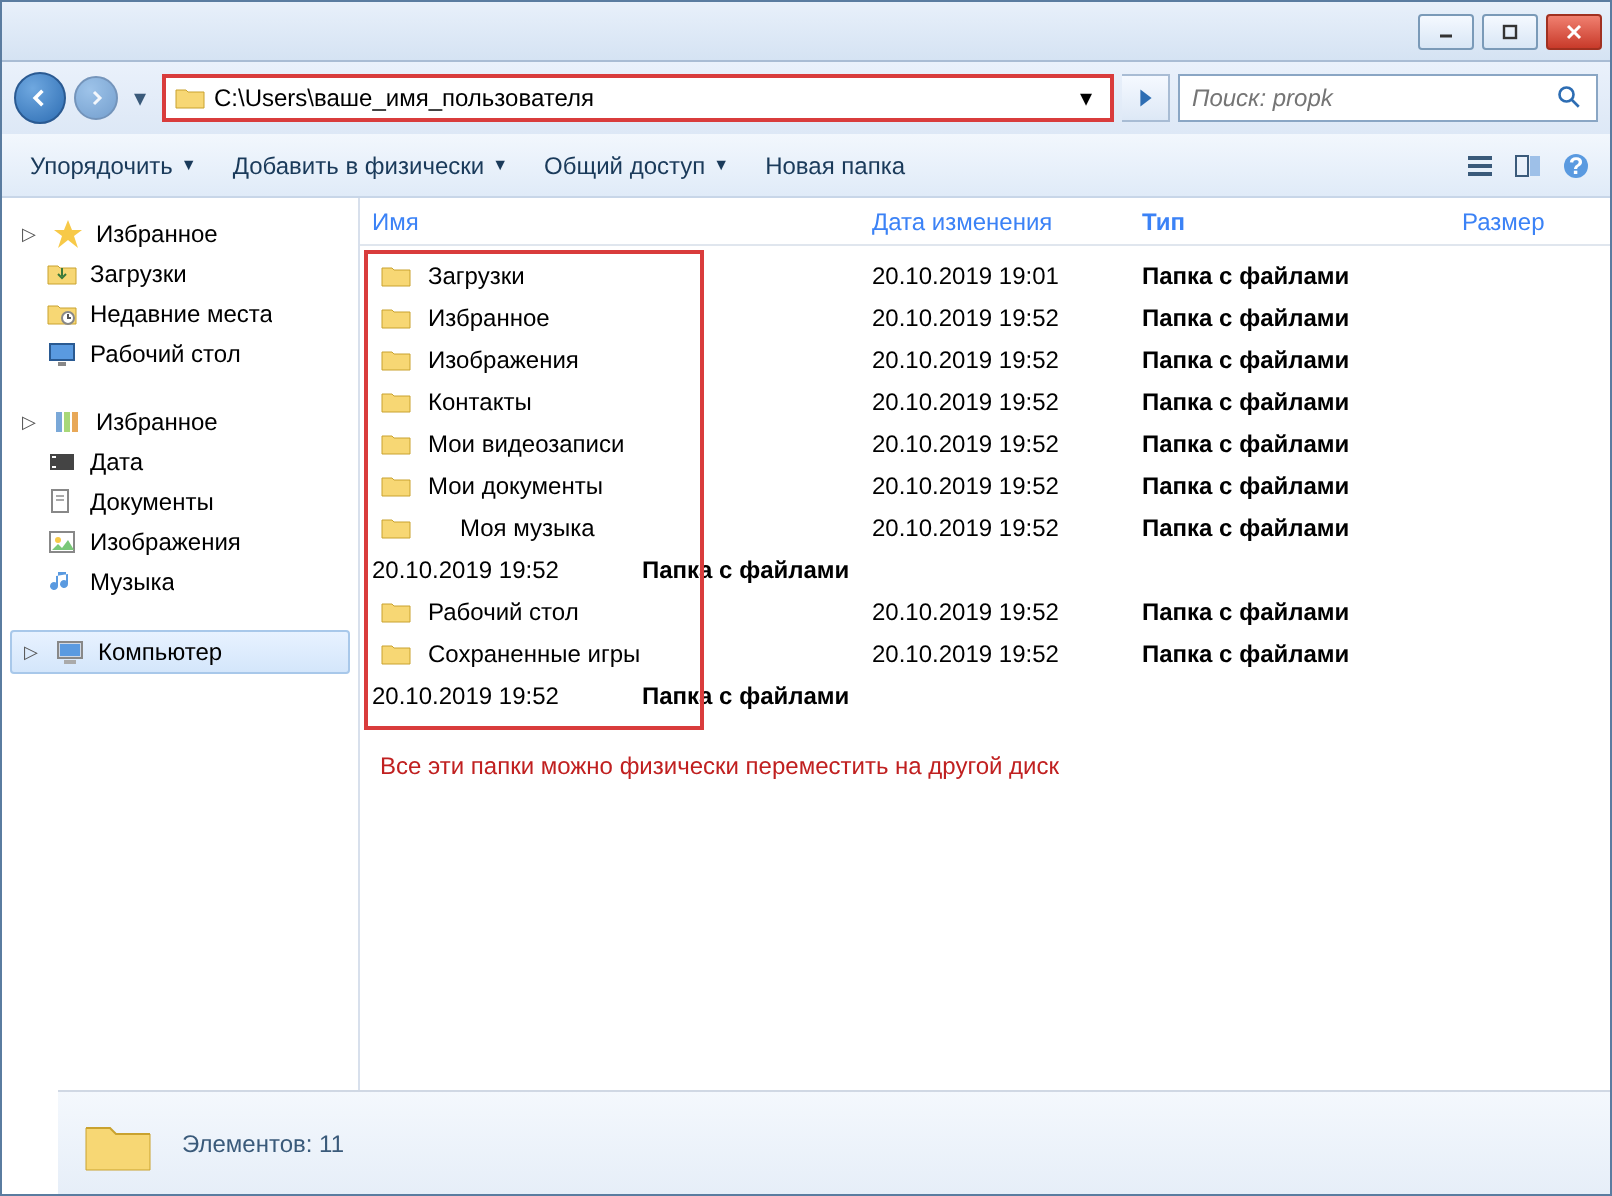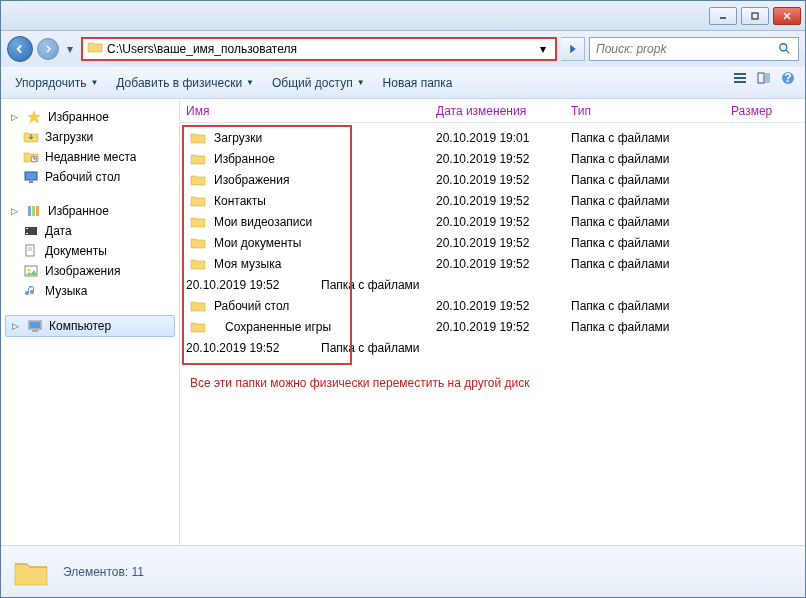--- a/index.html
+++ b/index.html
@@ -6,55 +6,55 @@
 body { background: #d9e4f1; display: flex; align-items: flex-start; justify-content: center; }
 .window { width: 806px; height: 598px; background: #fff; border: 1px solid #5a7ca0; position: relative; overflow: hidden; }
 .titlebar { height: 30px; background: linear-gradient(#e8f0fa, #d5e3f3); border-bottom: 1px solid #a9bcd4; display: flex; align-items: center; justify-content: flex-end; padding: 0 4px; gap: 4px; }
 .titlebar-btn { width: 28px; height: 18px; border: 1px solid #7a9ab8; border-radius: 2px; display: flex; align-items: center; justify-content: center; background: linear-gradient(#f5f9ff, #d8e6f5); cursor: pointer; }
 .titlebar-btn.close { background: linear-gradient(#f08070, #c83a2a); border-color: #a03020; color: #fff; }
 .titlebar-btn svg { width: 10px; height: 10px; }
 .navbar { height: 36px; background: linear-gradient(#eaf1fb, #dde8f6); display: flex; align-items: center; padding: 0 6px; gap: 4px; }
 .nav-back, .nav-fwd { width: 26px; height: 26px; border-radius: 50%; background: radial-gradient(circle at 35% 30%, #6fa8e0, #2d6db3); border: 1px solid #2a5a92; display: flex; align-items: center; justify-content: center; color: #fff; cursor: pointer; }
 .nav-fwd { width: 22px; height: 22px; opacity: .6; }
 .dd-small { width: 14px; height: 26px; display: flex; align-items: center; justify-content: center; color: #3a5a7a; cursor: pointer; }
-.addrbox { flex: 1; height: 24px; border: 2px solid #d93c3c; background: #fff; display: flex; padding: 0 4px; gap: 4px; position: relative; }
+.addrbox { flex: 1; height: 24px; border: 2px solid #d93c3c; background: #fff; display: flex; align-items: center; padding: 0 4px; gap: 4px; position: relative; }
 .addrbox .ficon { width: 16px; height: 16px; }
 .addr-input { flex: 1; border: none; outline: none; font-size: 12px; }
 .addr-dd { width: 16px; display: flex; align-items: center; justify-content: center; cursor: pointer; }
 .addr-refresh { width: 24px; height: 24px; border: 1px solid #a8bcd4; border-left: none; background: linear-gradient(#f5f9ff,#dde8f6); display: flex; align-items: center; justify-content: center; color: #2d6db3; cursor: pointer; }
 .searchbox { width: 210px; height: 24px; border: 1px solid #8aa6c4; background: #fff; display: flex; align-items: center; padding: 0 6px; gap: 4px; }
 .searchbox input { flex: 1; border: none; outline: none; font-style: italic; color: #888; }
 .searchbox .sicon { width: 14px; height: 14px; color: #2d6db3; }
-.toolbar { height: 32px; background: linear-gradient(#f2f7fd, #e0ebf8); border-bottom: 1px solid #c8d6e8; display: flex; padding: 0 6px; gap: 2px; }
+.toolbar { height: 32px; background: linear-gradient(#f2f7fd, #e0ebf8); border-bottom: 1px solid #c8d6e8; display: flex; align-items: center; padding: 0 6px; gap: 2px; }
 .tbtn { padding: 4px 8px; display: flex; align-items: center; gap: 4px; color: #1a3a5a; cursor: pointer; border-radius: 2px; }
 .tbtn .dd { font-size: 8px; }
 .toolbar-right { margin-left: auto; display: flex; gap: 2px; }
 .ticon { width: 22px; height: 22px; display: flex; align-items: center; justify-content: center; cursor: pointer; color: #3a5a7a; }
 .body { display: flex; height: 446px; }
 .sidebar { width: 180px; border-right: 1px solid #d8e0ec; padding: 8px 0; overflow: auto; }
 .sgroup { margin-bottom: 14px; }
 .sitem { display: flex; align-items: center; gap: 6px; padding: 2px 8px 2px 22px; cursor: pointer; position: relative; }
 .sitem.head { padding-left: 8px; }
 .sitem.head .exp { width: 11px; height: 11px; display: flex; align-items: center; justify-content: center; color: #555; font-size: 9px; }
 .sitem.sel { background: linear-gradient(#e8f2ff,#d4e6fb); border: 1px solid #a8c8ea; border-radius: 2px; margin: 0 4px; padding-left: 4px; }
 .sitem .icn { width: 16px; height: 16px; flex-shrink: 0; }
 .sitem .lbl { white-space: nowrap; overflow: hidden; text-overflow: ellipsis; }
 .content { flex: 1; display: flex; flex-direction: column; }
-.colhead { height: 24px; border-bottom: 1px solid #e0e6ee; display: flex; align-items: center; color: #a21caf; }
+.colhead { height: 24px; border-bottom: 1px solid #e0e6ee; display: flex; align-items: center; color: #3b82f6; }
 .col { padding: 0 6px; border-right: 1px solid transparent; }
 .col-name { width: 250px; }
 .col-date { width: 135px; }
-.col-type { width: 160px; }
+.col-type { width: 160px; font-weight: bold; }
 .col-size { width: 80px; }
 .rows { position: relative; padding: 4px 0; }
 .red-box { position: absolute; left: 2px; top: 2px; width: 170px; height: 240px; border: 2px solid #d93c3c; pointer-events: none; }
 .row { display: flex; align-items: center; height: 21px; cursor: pointer; }
 .row .icn { width: 16px; height: 16px; margin: 0 4px; }
 .annot { color: #c02020; padding: 12px 10px; line-height: 1.5; }
-.statusbar { height: 52px; border-top: 1px solid #d0d8e4; background: linear-gradient(#f4f8fd,#e6eef8); display: flex; align-items: center; padding: 0 10px; gap: 12px; }
+.statusbar { height: 52px; border-top: 1px solid #d0d8e4; background: linear-gradient(#f4f8fd,#e6eef8); display: flex; align-items: center; padding: 0 10px; gap: 12px; margin-left: 28px; }
 .statusbar .bigicon { width: 40px; height: 40px; }
 .statusbar .stxt { color: #3a5a7a; }
 
 .folder { fill: #f7d774; stroke: #c9a22f; stroke-width: .5; }
 .star { fill: #f7c948; }
 </style>
 </head>
 <body>
 
 <div class="window">
@@ -306,21 +306,21 @@
               <svg class="icn" viewBox="0 0 16 16">
                 <path class="folder" d="M1 4h5l1 1h8v8H1z"></path>
               </svg>
               <span>Мои документы</span>
             </div>
             <div class="col col-date">20.10.2019 19:52</div>
             <div class="col col-type">Папка с файлами</div>
             <div class="col col-size"></div>
           </div>
           <div class="row">
-            <div class="col col-name" style="display:flex;align-items:center;gap:4px">
+            <div class="col col-name" style="display:flex;align-items:center;gap:20px">
               <svg class="icn" viewBox="0 0 16 16">
                 <path class="folder" d="M1 4h5l1 1h8v8H1z"></path>
               </svg>
               <span>Моя музыка</span>
             </div>
             <div class="col col-date">20.10.2019 19:52</div>
             <div class="col col-type">Папка с файлами</div>
             <div class="col col-size"></div>
           </div>
           <div class="row">
@@ -333,21 +333,21 @@
               <svg class="icn" viewBox="0 0 16 16">
                 <path class="folder" d="M1 4h5l1 1h8v8H1z"></path>
               </svg>
               <span>Рабочий стол</span>
             </div>
             <div class="col col-date">20.10.2019 19:52</div>
             <div class="col col-type">Папка с файлами</div>
             <div class="col col-size"></div>
           </div>
           <div class="row">
-            <div class="col col-name" style="display:flex;align-items:center;gap:15px">
+            <div class="col col-name" style="display:flex;align-items:center;gap:4px">
               <svg class="icn" viewBox="0 0 16 16">
                 <path class="folder" d="M1 4h5l1 1h8v8H1z"></path>
               </svg>
               <span>Сохраненные игры</span>
             </div>
             <div class="col col-date">20.10.2019 19:52</div>
             <div class="col col-type">Папка с файлами</div>
             <div class="col col-size"></div>
           </div>
           <div class="row">

